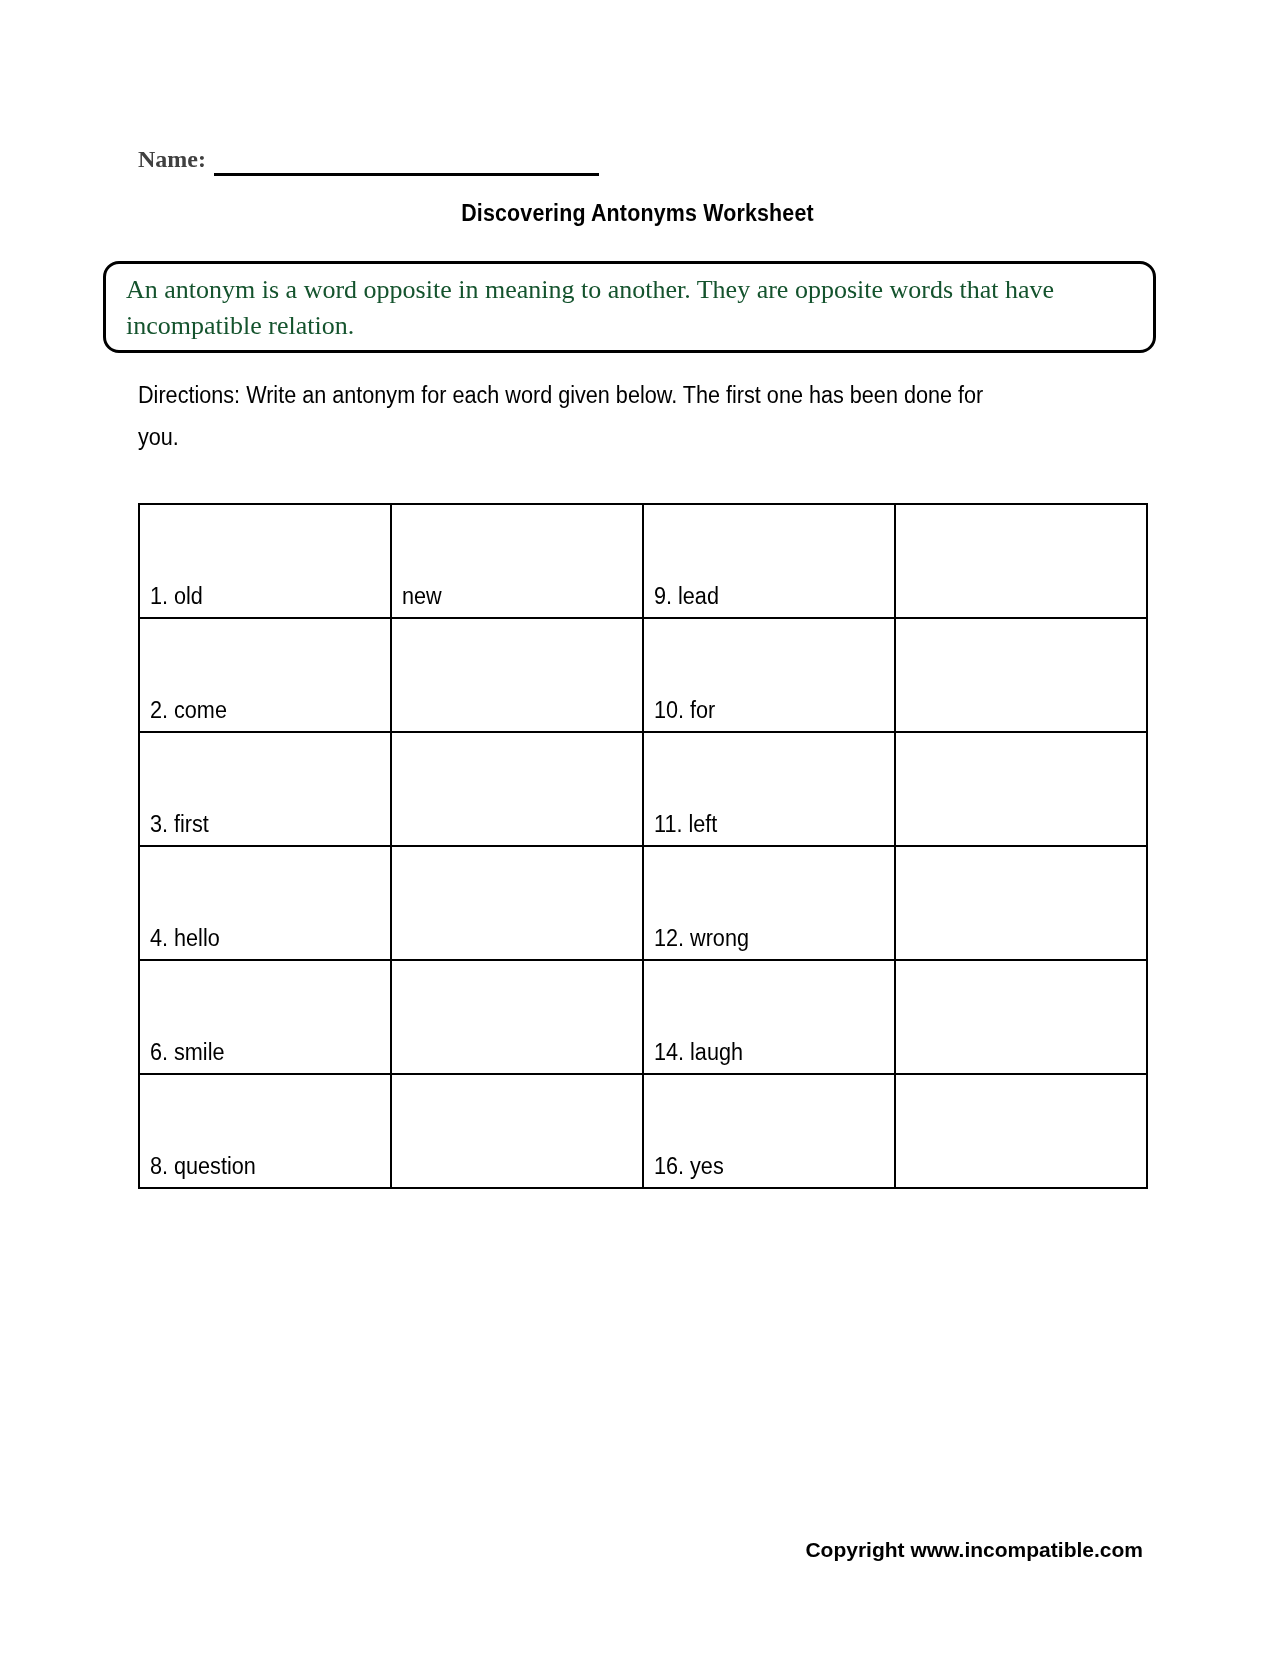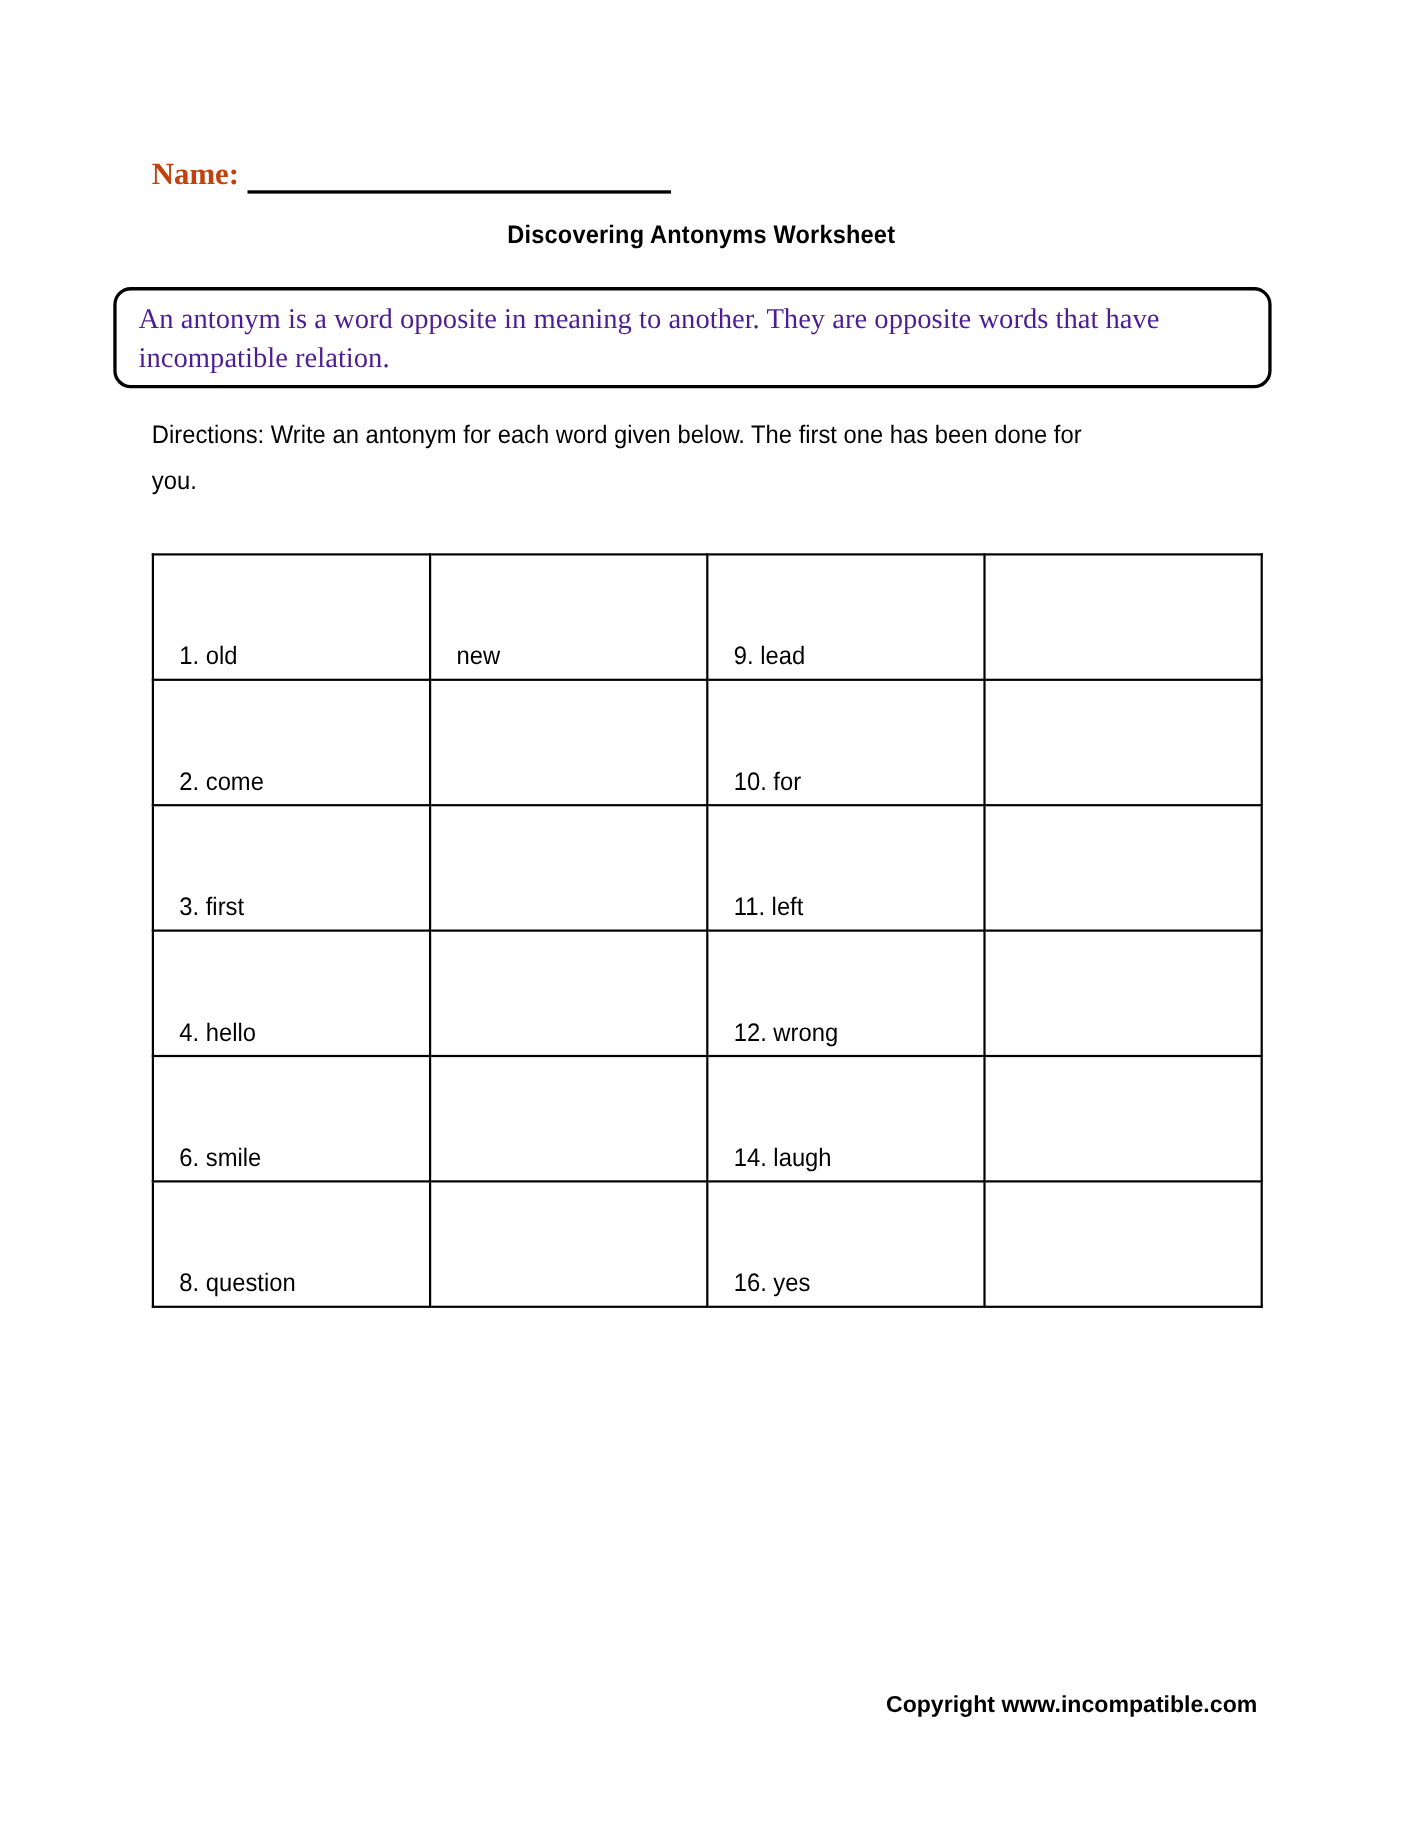--- a/index.html
+++ b/index.html
@@ -26,24 +26,24 @@
   .namedate-row {
     position: absolute;
     left: 138px;
     top: 142px;
     width: 920px;
     height: 44px;
   }
   .nd-label {
     font-family: "Liberation Serif", serif;
     font-weight: bold;
-    font-size: 28px;
+    font-size: 24px;
     line-height: 34px;
     letter-spacing: 0px;
-    color: #c2410c;
+    color: #404040;
     display: inline-block;
     vertical-align: bottom;
     text-align: right;
   }
   .nd-rule {
     display: inline-block;
     vertical-align: bottom;
     border-bottom: 3px solid #000;
     height: 26px;
   }
@@ -78,21 +78,21 @@
     box-sizing: border-box;
   }
   .definition-text {
     position: absolute;
     left: 20px;
     top: 8px;
     width: 1016px;
     font-family: "Liberation Serif", serif;
     font-size: 26px;
     line-height: 36px;
-    color: #4c1d95;
+    color: #14532d;
   }
 
   
   .directions {
     position: absolute;
     left: 138px;
     top: 374px;
     width: 930px;
     font-family: "Liberation Sans", sans-serif;
     font-size: 23px;
@@ -107,21 +107,21 @@
     left: 138px;
     top: 503px;
     width: 1007px;
     border-collapse: collapse;
     table-layout: fixed;
   }
   .ws-table td {
     border: 2px solid #000;
     height: 104px;
     vertical-align: bottom;
-    padding: 0 0 8px 23px;
+    padding: 0 0 8px 10px;
     font-family: "Liberation Sans", sans-serif;
     font-size: 23px;
     line-height: 26px;
     transform-origin: left bottom;
   }
   .ws-table td span {
     display: inline-block;
     transform: scaleX(0.94);
     transform-origin: left bottom;
   }

